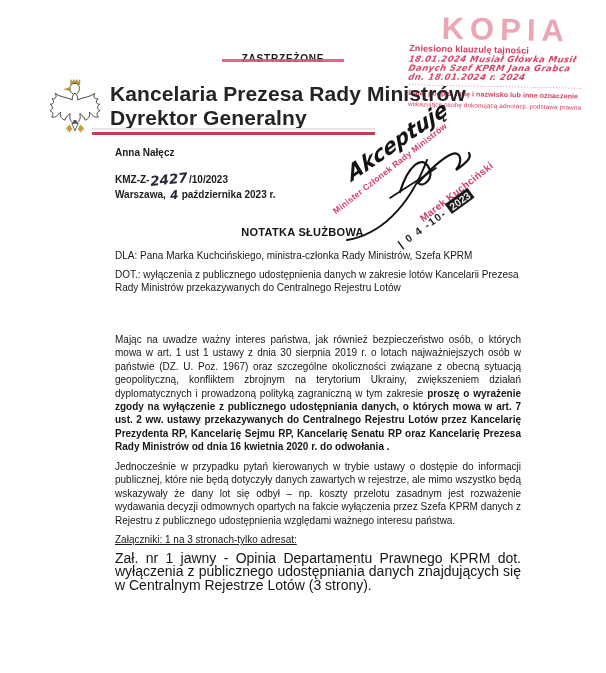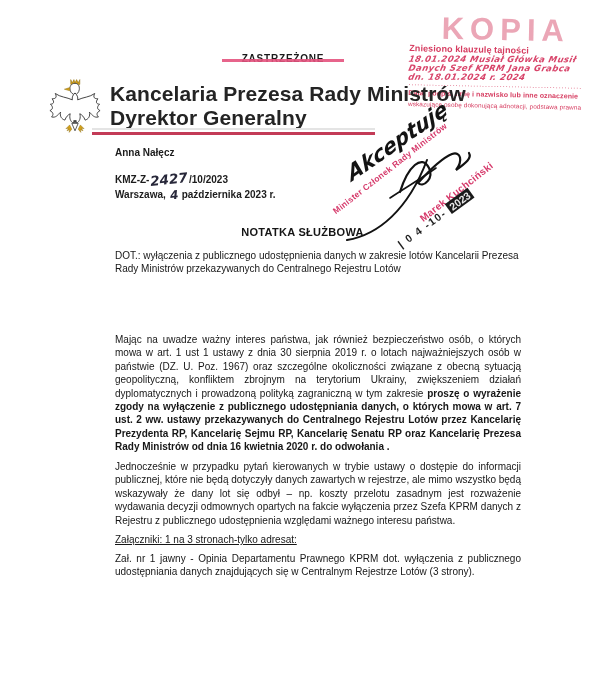--- a/index.html
+++ b/index.html
@@ -84,21 +84,21 @@
   .addr p{margin:0 0 5.5px 0;}
   .para{position:absolute;left:115px;width:406px;font-size:10px;line-height:13.4px;
         text-align:justify;color:#161616;}
   .para1{top:333px;}
   .para2{top:460px;}
   .bold{font-weight:700;}
   .attach-head{
     position:absolute;left:115px;top:534px;font-size:10px;font-weight:400;
     text-decoration:underline;color:#161616;
   }
-  .attach1{position:absolute;left:115px;top:552px;width:406px;font-size:10px;
+  .attach1{position:absolute;left:115px;top:552px;width:406px;font-size:14px;
            line-height:13.4px;text-align:justify;color:#161616;}
 </style>
 </head>
 <body>
 
 <div class="page">
 
   <div class="zastrzezone">
     <span>ZASTRZEŻONE</span>
     <span class="strike"></span>
@@ -163,20 +163,21 @@
   </div>
   <svg class="sig-svg" width="200" height="125" viewBox="0 0 200 125" xmlns="http://www.w3.org/2000/svg">
     <path d="M17 112 C48 107 78 82 97 32" fill="none" stroke="#121212" stroke-width="2" stroke-linecap="round"></path>
     <path d="M70 64 C78 38 92 26 99 40 C104 50 94 60 88 55 C97 45 112 30 122 26 C131 23 133 33 126 42 C136 35 142 30 139 25" fill="none" stroke="#121212" stroke-width="2.2" stroke-linecap="round"></path>
     <path d="M60 70 C75 60 92 50 106 40" fill="none" stroke="#121212" stroke-width="1.6" stroke-linecap="round"></path>
   </svg>
 
   <div class="memo-title">NOTATKA SŁUŻBOWA</div>
 
   <div class="addr">
+    <p>DLA: Pana Marka Kuchcińskiego, ministra-członka Rady Ministrów, Szefa KPRM</p>
     <p>DOT.: wyłączenia z publicznego udostępnienia danych w zakresie lotów Kancelarii Prezesa Rady Ministrów przekazywanych do Centralnego Rejestru Lotów</p>
   </div>
 
   <div class="para para1">
     <span>Mając na uwadze ważny interes państwa, jak również bezpieczeństwo osób, o których mowa w art. 1 ust 1 ustawy z dnia 30 sierpnia 2019 r. o lotach najważniejszych osób w państwie (DZ. U. Poz. 1967) oraz szczególne okoliczności związane z obecną sytuacją geopolityczną, konfliktem zbrojnym na terytorium Ukrainy, zwiększeniem działań dyplomatycznych i prowadzoną polityką zagraniczną w tym zakresie </span><span class="bold">proszę o wyrażenie zgody na wyłączenie z publicznego udostępniania danych, o których mowa w art. 7 ust. 2 ww. ustawy przekazywanych do Centralnego Rejestru Lotów przez Kancelarię Prezydenta RP, Kancelarię Sejmu RP, Kancelarię Senatu RP oraz Kancelarię Prezesa Rady Ministrów od dnia 16 kwietnia 2020 r. do odwołania .</span>
   </div>
 
   <div class="para para2">Jednocześnie w przypadku pytań kierowanych w trybie ustawy o dostępie do informacji publicznej, które nie będą dotyczyły danych zawartych w rejestrze, ale mimo wszystko będą wskazywały że dany lot się odbył – np. koszty przelotu zasadnym jest rozważenie wydawania decyzji odmownych opartych na fakcie wyłączenia przez Szefa KPRM danych z Rejestru z publicznego udostępnienia względami ważnego interesu państwa.</div>
 
   <div class="attach-head">Załączniki: 1 na 3 stronach-tylko adresat:</div>

